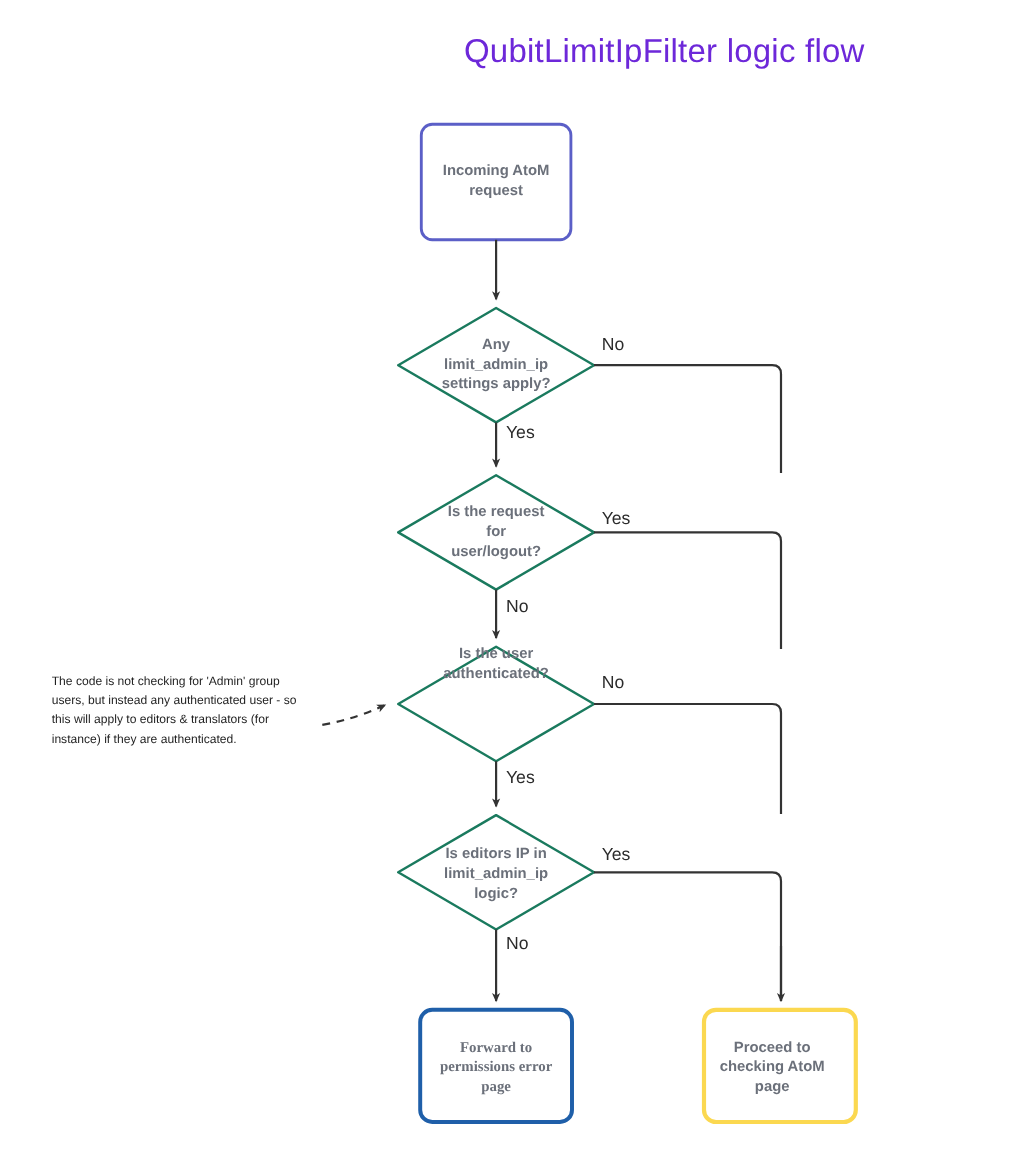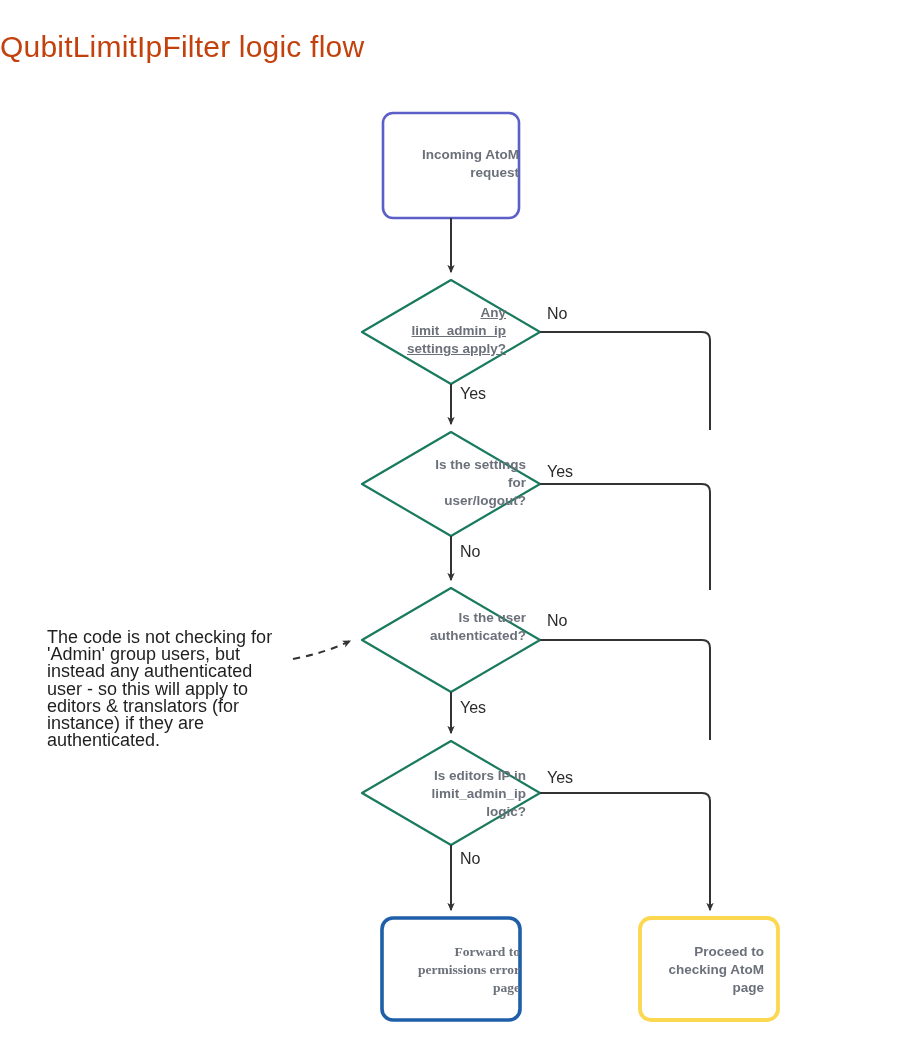--- a/index.html
+++ b/index.html
@@ -12,53 +12,53 @@
     height: 1049px;
     position: relative;
     font-family: "Liberation Sans", sans-serif;
     overflow: hidden;
   }
   #diagram-title {
     position: absolute;
     top: 30px;
     left: 0;
     width: 786px;
-    text-align: left;
+    text-align: right;
     font-size: 30px;
     font-weight: 400;
-    color: #c2410c;
+    color: #6d28d9;
     letter-spacing: 0.2px;
   }
   #flow-svg {
     position: absolute;
     top: 0;
     left: 0;
   }
   .node-label {
     position: absolute;
     font-size: 13.5px;
     font-weight: bold;
     color: #6b707a;
-    text-align: right;
+    text-align: center;
     line-height: 18px;
     pointer-events: none;
   }
   .edge-label {
     position: absolute;
     font-size: 16px;
     font-weight: 400;
     color: #2b2b2b;
     white-space: nowrap;
   }
   #annotation-note {
     position: absolute;
     left: 47px;
-    top: 629px;
+    top: 612px;
     width: 240px;
-    font-size: 18px;
+    font-size: 11px;
     line-height: 17.2px;
     color: #1f1f1f;
   }
 </style>
 </head>
 <body>
 
 <div id="diagram-title">QubitLimitIpFilter logic flow</div>
 
 <svg id="flow-svg" width="922" height="1049">
@@ -103,33 +103,33 @@
   <line x1="710" y1="860" x2="710" y2="910" stroke="#333333" stroke-width="2" marker-end="url(#arrowhead)"></line>
 
   <path d="M293 659 Q325 653 350 641" fill="none" stroke="#333333" stroke-width="2" stroke-dasharray="7,6" marker-end="url(#arrowhead)"></path>
 </svg>
 
 <div class="node-label" style="left:383px; top:146px; width:136px;">
   <div>Incoming AtoM</div>
   <div>request</div>
 </div>
 
-<div class="node-label" style="left:356px; top:304px; width:150px;text-decoration:underline;">
+<div class="node-label" style="left:376px; top:304px; width:150px;">
   <div>Any</div>
   <div>limit_admin_ip</div>
   <div>settings apply?</div>
 </div>
 
 <div class="node-label" style="left:376px; top:456px; width:150px;">
-  <div>Is the settings</div>
+  <div>Is the request</div>
   <div>for</div>
   <div>user/logout?</div>
 </div>
 
-<div class="node-label" style="left:376px; top:609px; width:150px;">
+<div class="node-label" style="left:376px; top:585px; width:150px;">
   <div>Is the user</div>
   <div>authenticated?</div>
 </div>
 
 <div class="node-label" style="left:376px; top:767px; width:150px;">
   <div>Is editors IP in</div>
   <div>limit_admin_ip</div>
   <div>logic?</div>
 </div>
 

